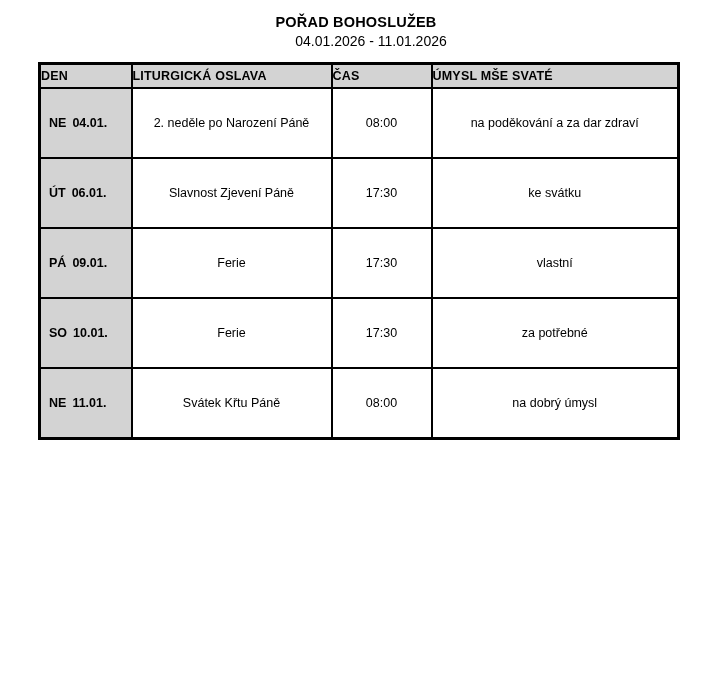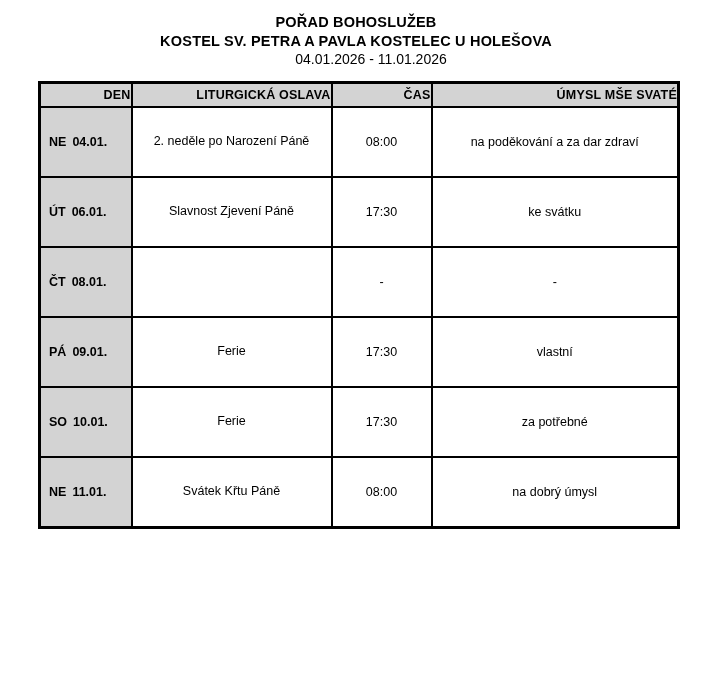--- a/index.html
+++ b/index.html
@@ -47,21 +47,21 @@
   }
   col.c-den { width: 92px; }
   col.c-lit { width: 200px; }
   col.c-cas { width: 100px; }
   col.c-umysl { width: 247px; }
   thead th {
     background: #d3d3d3;
     height: 22px;
     font-size: 12.5px;
     font-weight: bold;
-    text-align: right;
+    text-align: left;
     vertical-align: middle;
     letter-spacing: 0.2px;
   }
   tbody td {
     height: 68px;
     vertical-align: middle;
     text-align: center;
     font-size: 12.5px;
   }
   td.day-cell {
@@ -83,21 +83,20 @@
     padding: 0 8px;
   }
 </style>
 </head>
 <body>
 
 <div class="page">
 
   <div class="doc-header">
     <div class="doc-title">POŘAD BOHOSLUŽEB</div>
-    <div class="doc-subtitle">KOSTEL SV. PETRA A PAVLA KOSTELEC U HOLEŠOVA</div>
     <div class="doc-daterange">04.01.2026 - 11.01.2026</div>
   </div>
 
   <table class="schedule">
     <colgroup>
       <col class="c-den">
       <col class="c-lit">
       <col class="c-cas">
       <col class="c-umysl">
     </colgroup>
@@ -128,31 +127,20 @@
               <span>06.01.</span>
             </span>
           </td>
           <td class="celebration-cell">Slavnost Zjevení Páně</td>
           <td class="time-cell">17:30</td>
           <td class="intention-cell">ke svátku</td>
         </tr>
         <tr>
           <td class="day-cell">
             <span class="day-wrap">
-              <span>ČT</span>
-              <span>08.01.</span>
-            </span>
-          </td>
-          <td class="celebration-cell"></td>
-          <td class="time-cell">-</td>
-          <td class="intention-cell">-</td>
-        </tr>
-        <tr>
-          <td class="day-cell">
-            <span class="day-wrap">
               <span>PÁ</span>
               <span>09.01.</span>
             </span>
           </td>
           <td class="celebration-cell">Ferie</td>
           <td class="time-cell">17:30</td>
           <td class="intention-cell">vlastní</td>
         </tr>
         <tr>
           <td class="day-cell">

